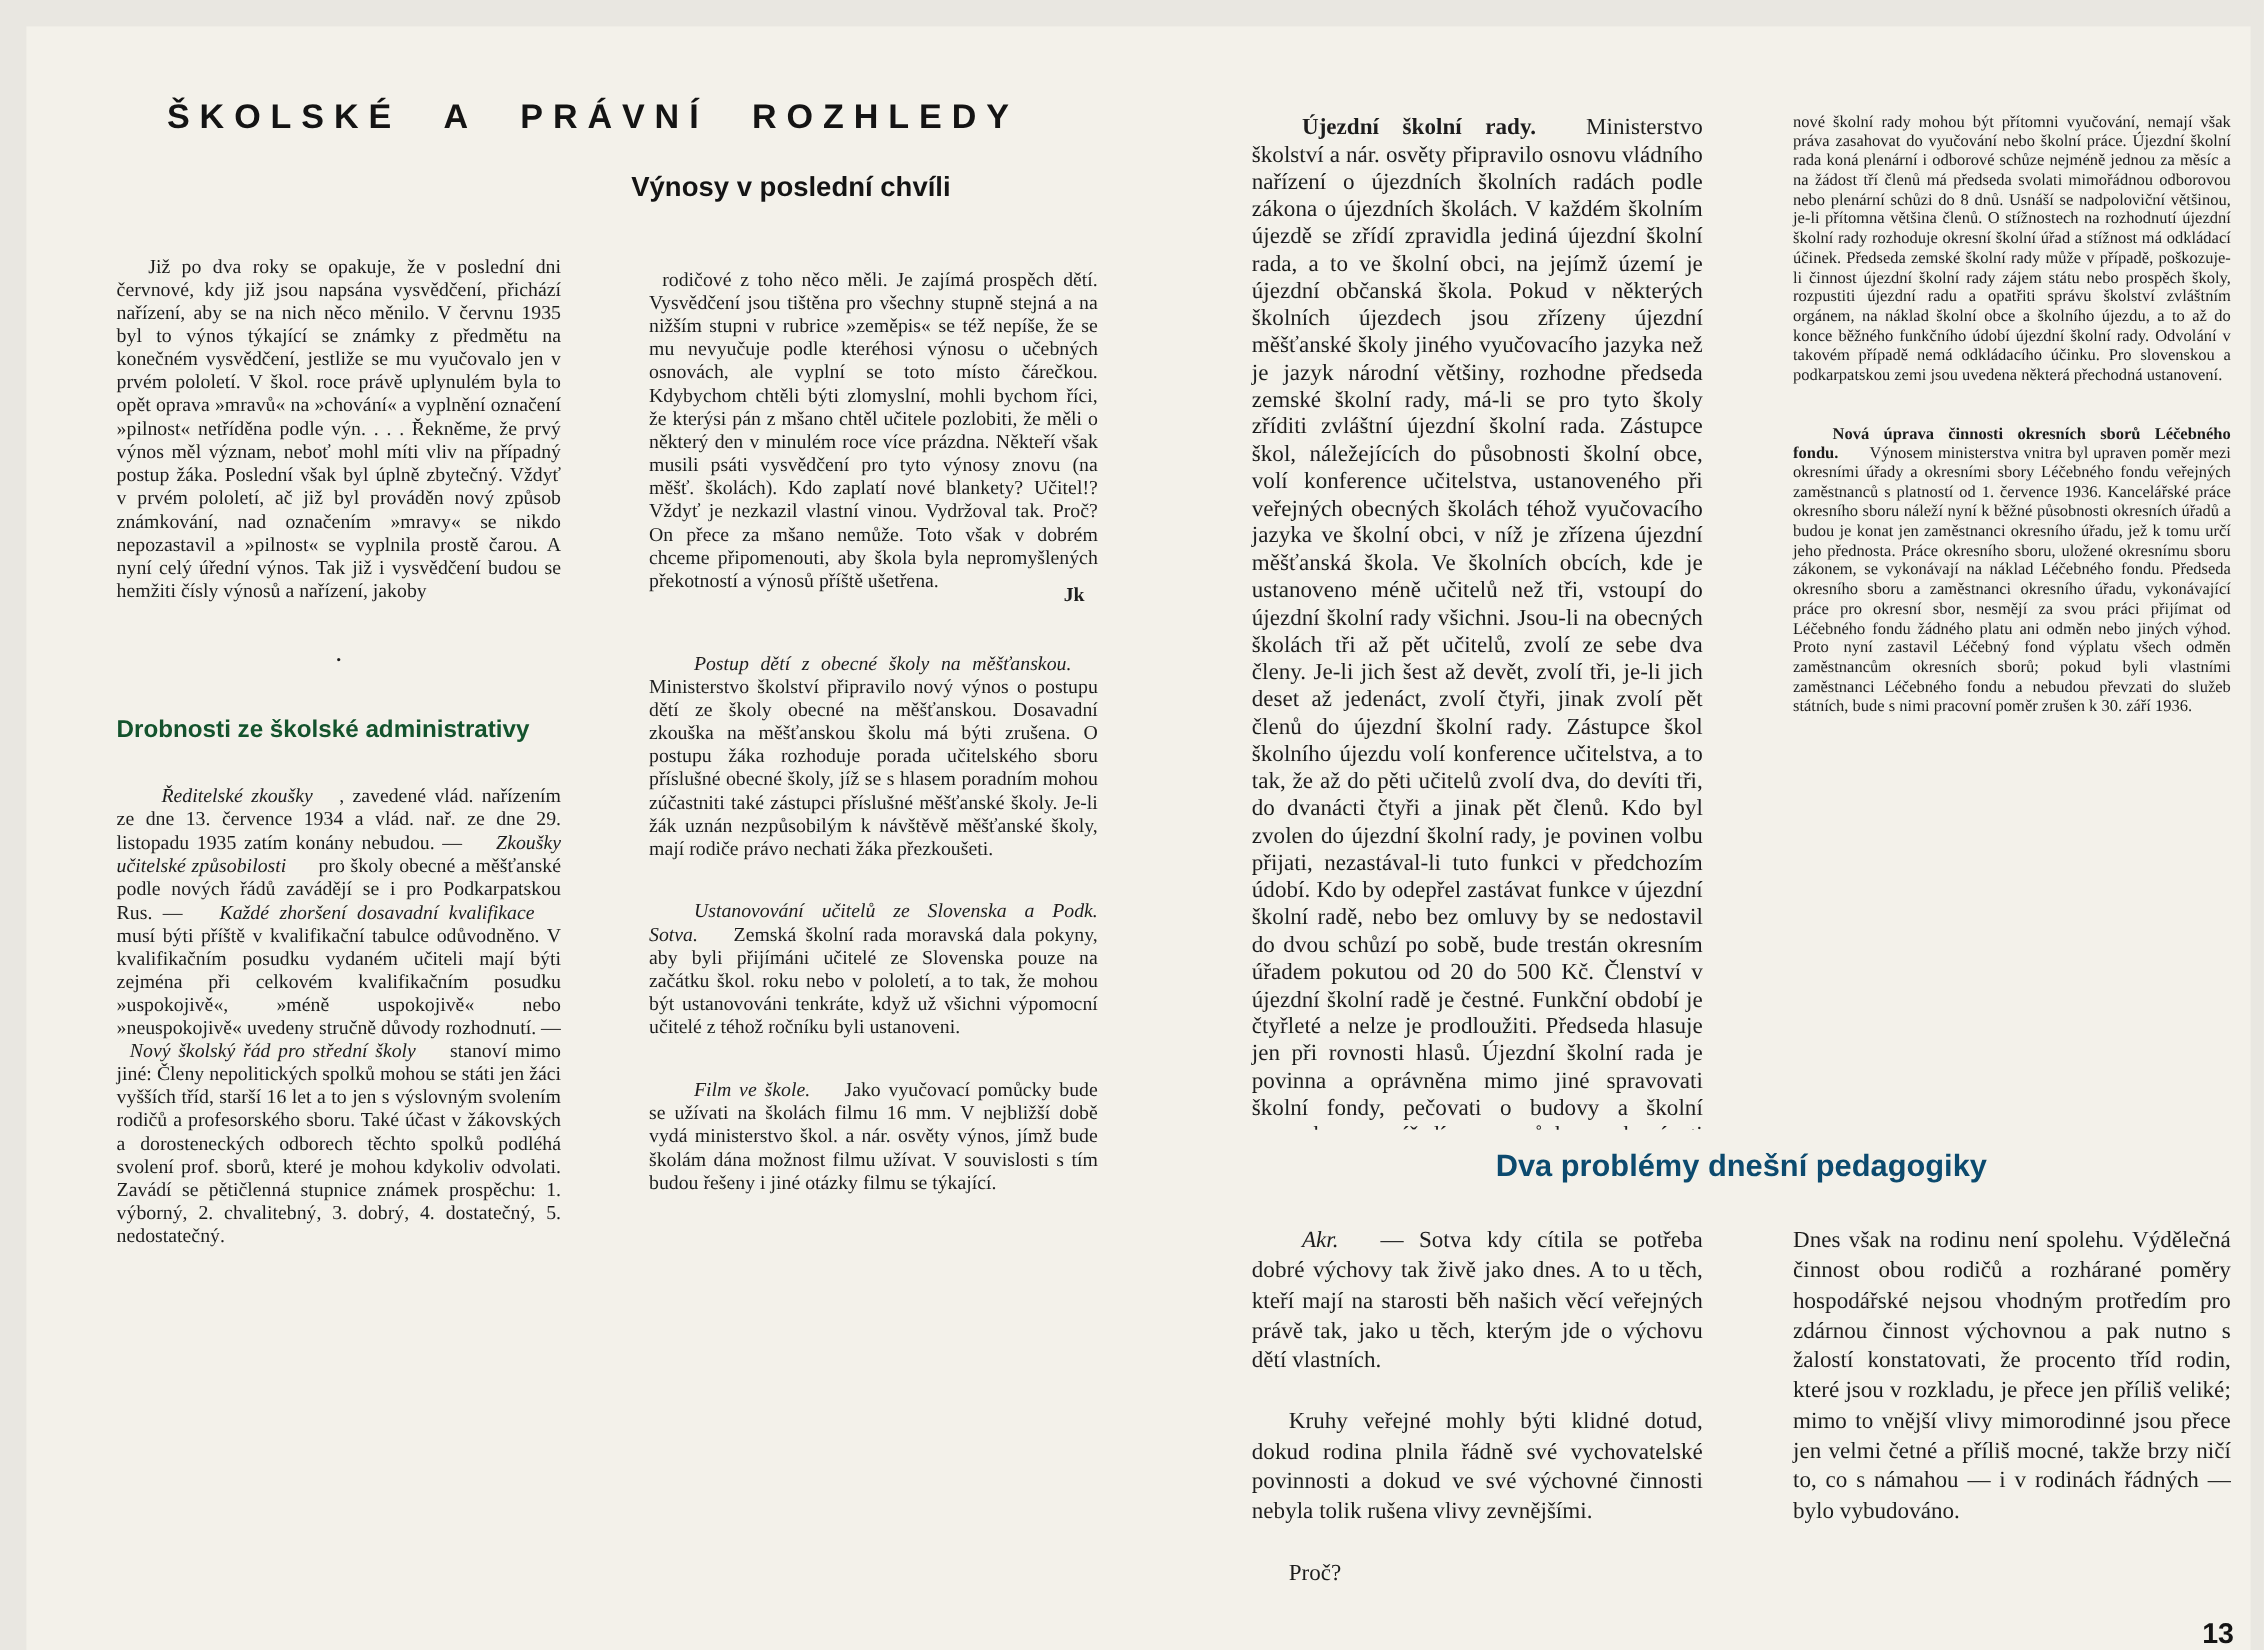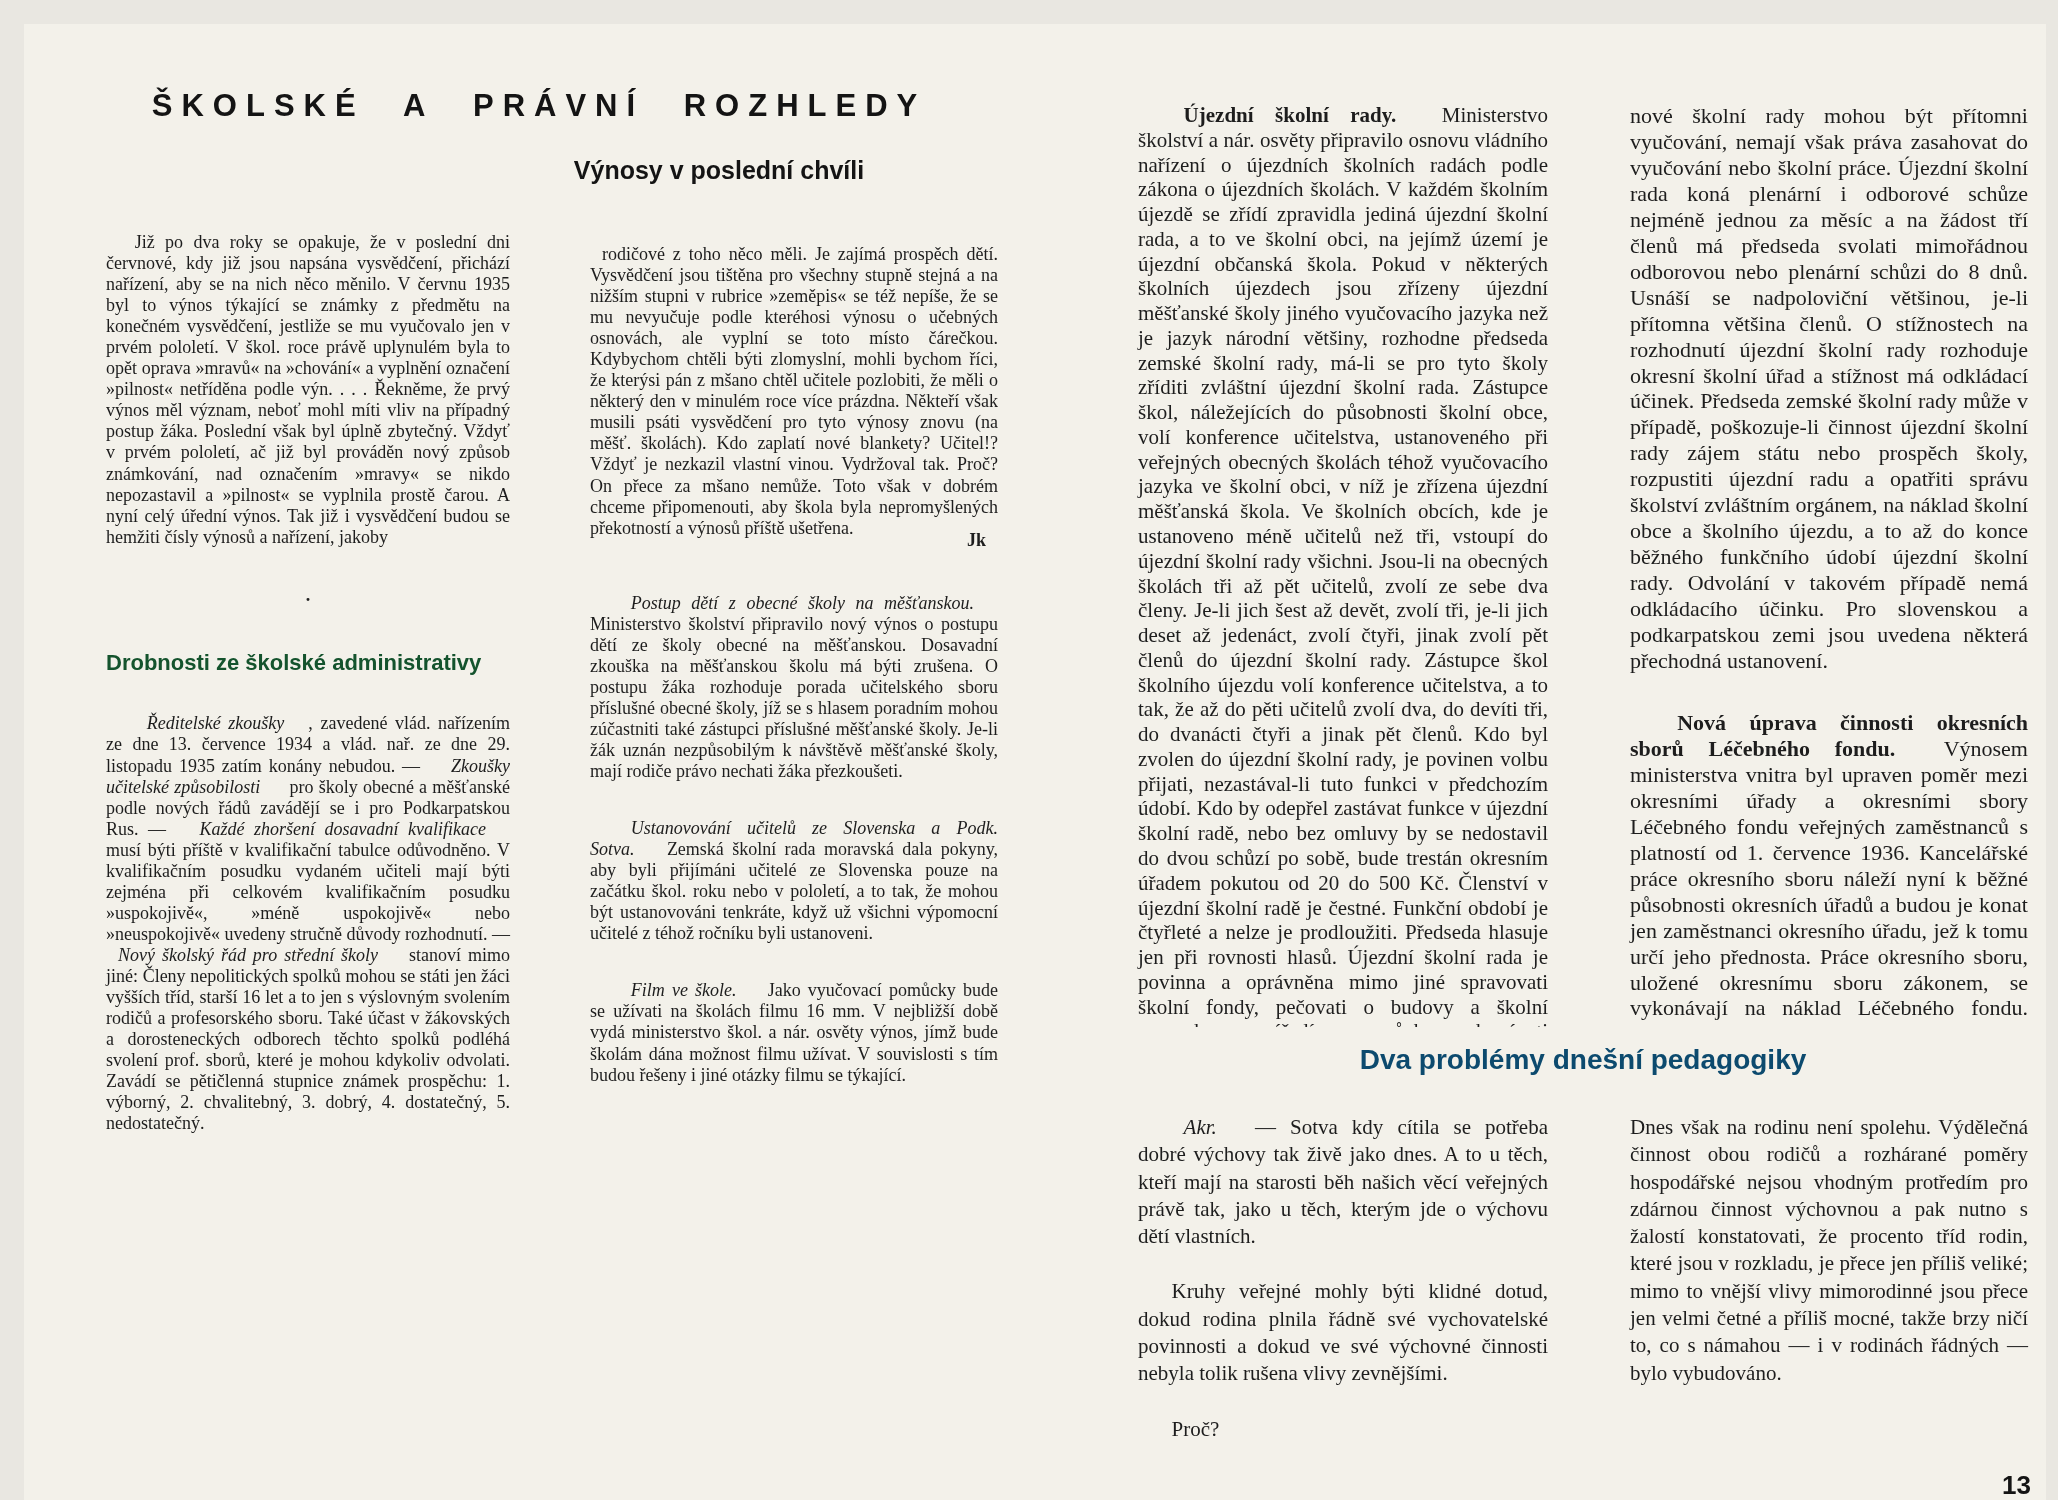--- a/index.html
+++ b/index.html
@@ -25,21 +25,21 @@
     position: absolute; left: 420px; top: 120px; width: 550px;
     text-align: center;
     font-family: "Liberation Sans", sans-serif;
     font-size: 25px; font-weight: bold;
     color: #141414;
   }
   .col { position: absolute; text-align: justify; hyphens: auto; }
   .col1 { left: 58px;  top: 184px; width: 452px; font-size: 18px; line-height: 1.17; }
   .col2 { left: 542px; top: 184px; width: 456px; font-size: 18px; line-height: 1.17; margin-top: 12px; }
   .col3 { left: 1090px; top: 55px; width: 458px; font-size: 21px; line-height: 1.18; max-height: 948px; overflow: hidden; }
-  .col4 { left: 1582px; top: 55px; width: 446px; font-size: 22px; line-height: 1.18; max-height: 948px; overflow: hidden; }
+  .col4 { left: 1582px; top: 55px; width: 446px; font-size: 15px; line-height: 1.18; max-height: 948px; overflow: hidden; }
   .body { text-align: justify; }
   .ind { text-indent: 1.6em; }
   .it { font-style: italic; }
   .lead-it { font-style: italic; }
   .lead-bd { font-weight: bold; }
   .sig { float: right; font-weight: bold; }
   .dot-divider { text-align: center; line-height: 14px; margin-top: 16px; font-weight: bold; }
   .sec-head {
     font-family: "Liberation Sans", sans-serif;
     font-size: 22px; font-weight: bold;

